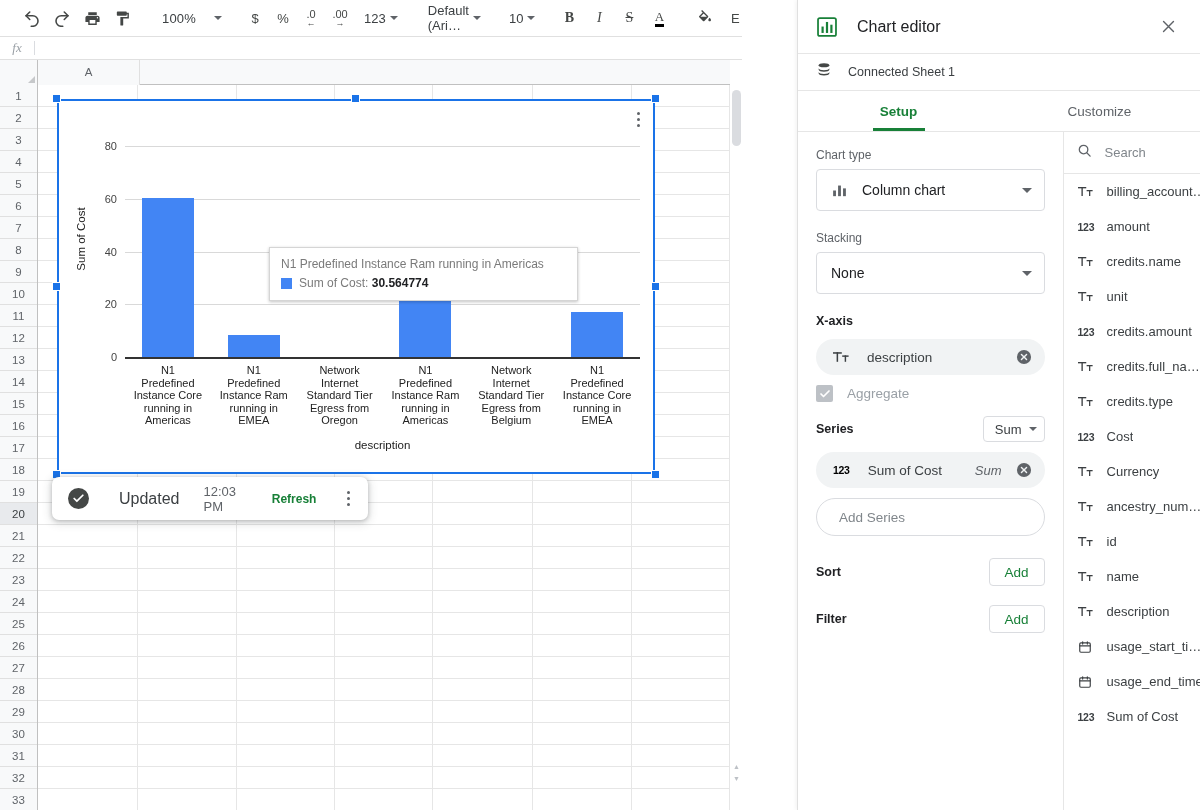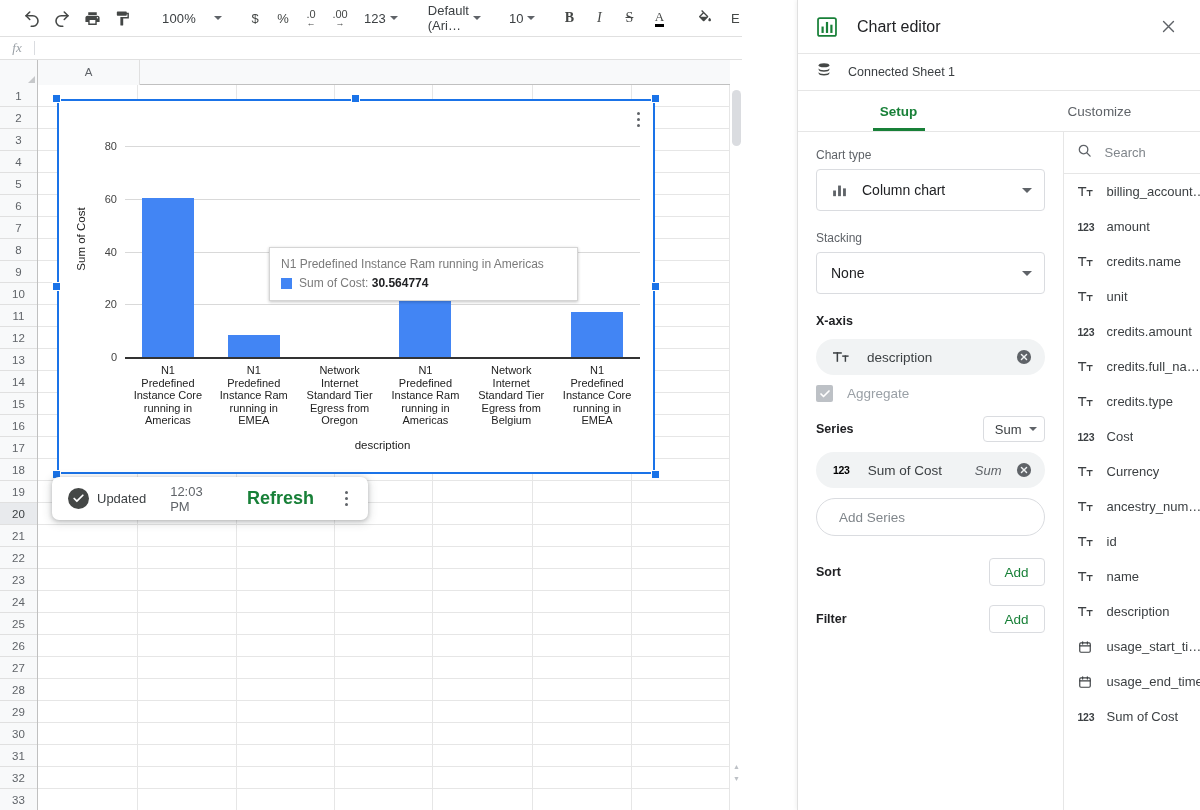--- a/index.html
+++ b/index.html
@@ -263,23 +263,23 @@
     display: flex; align-items: center;
     padding: 0 14px 0 16px;
     z-index: 9;
   }
   #rc-check {
     width: 21px; height: 21px; border-radius: 50%;
     background: #444746;
     display: flex; align-items: center; justify-content: center;
     flex: none;
   }
-  #rc-updated { font-size: 13px; color: #3c4043; margin-left: 8px; }
+  #rc-updated { font-size: 16px; color: #3c4043; margin-left: 30px; }
   #rc-time { font-size: 13px; color: #5f6368; margin-left: 24px; }
-  #rc-refresh { font-size: 18px; color: #188038; font-weight: bold; margin-left: 28px; cursor: pointer; }
+  #rc-refresh { font-size: 12px; color: #188038; font-weight: bold; margin-left: 28px; cursor: pointer; }
   #rc-kebab {
     margin-left: 26px; width: 16px; height: 22px;
     display: flex; flex-direction: column; align-items: center; justify-content: center;
     gap: 3px; cursor: pointer;
   }
   #rc-kebab i { width: 3px; height: 3px; border-radius: 50%; background: #5f6368; display: block; }
 
   
   #editor {
     position: absolute; right: 0; top: 0;

